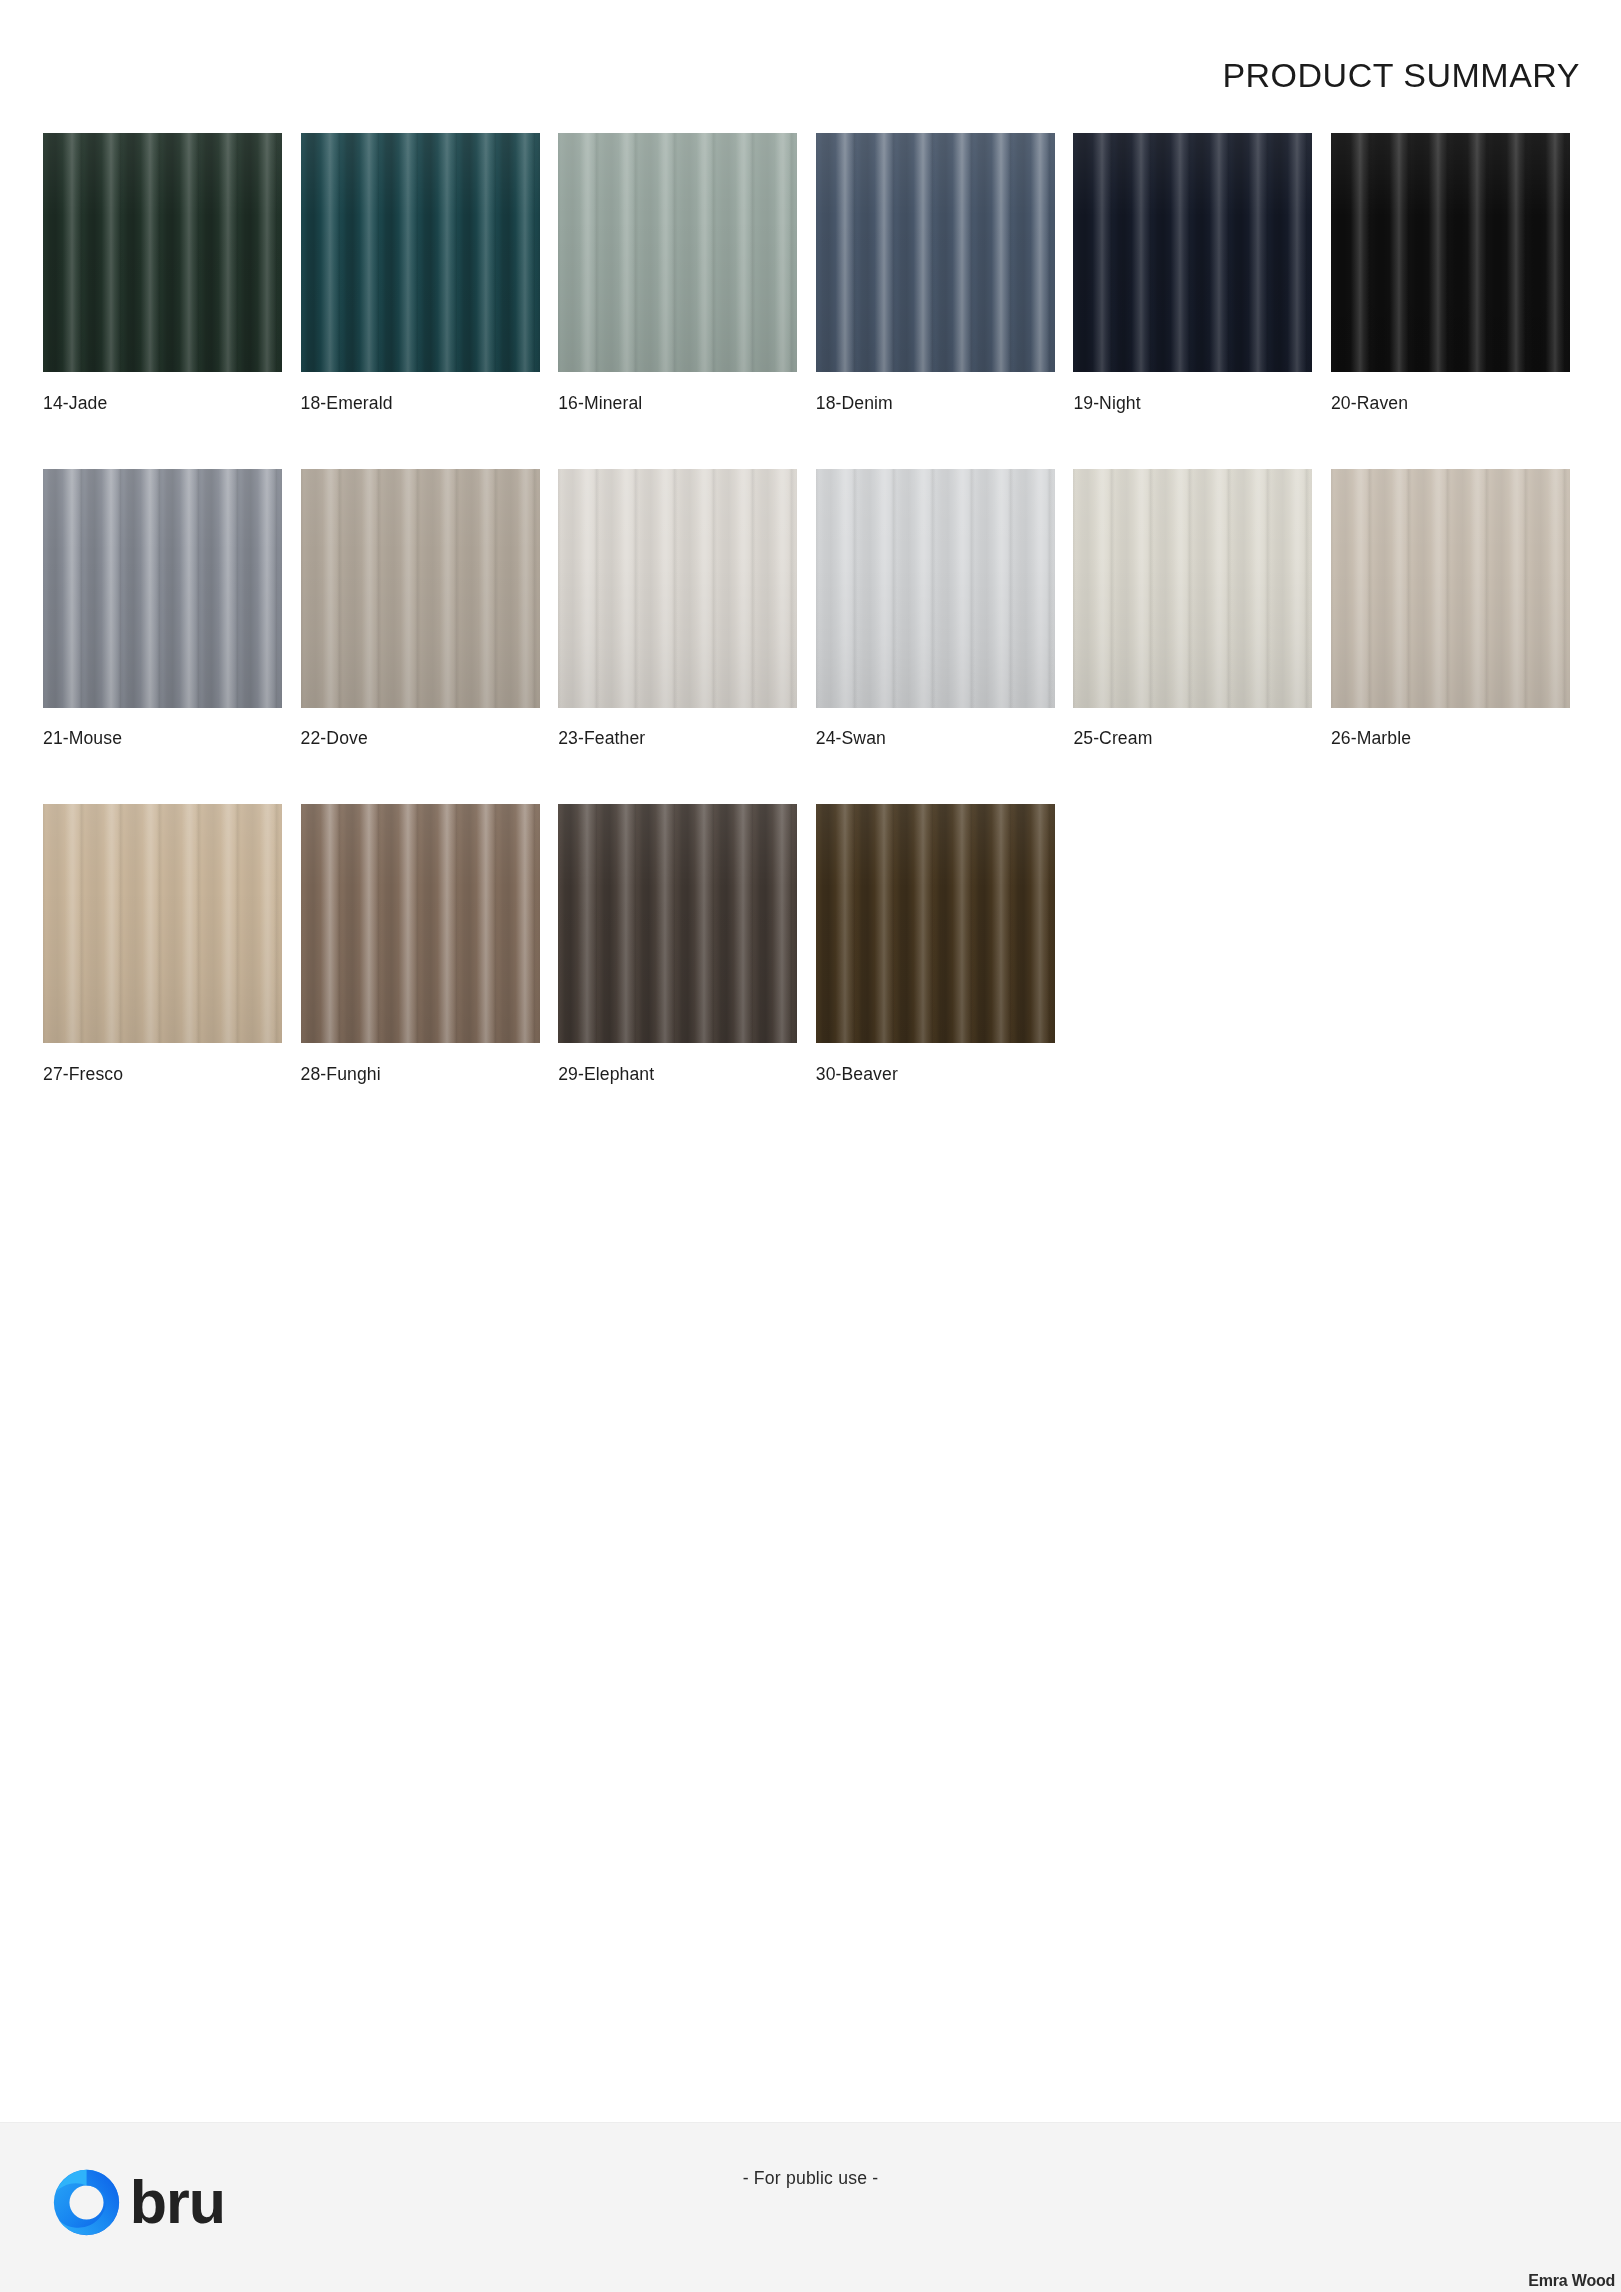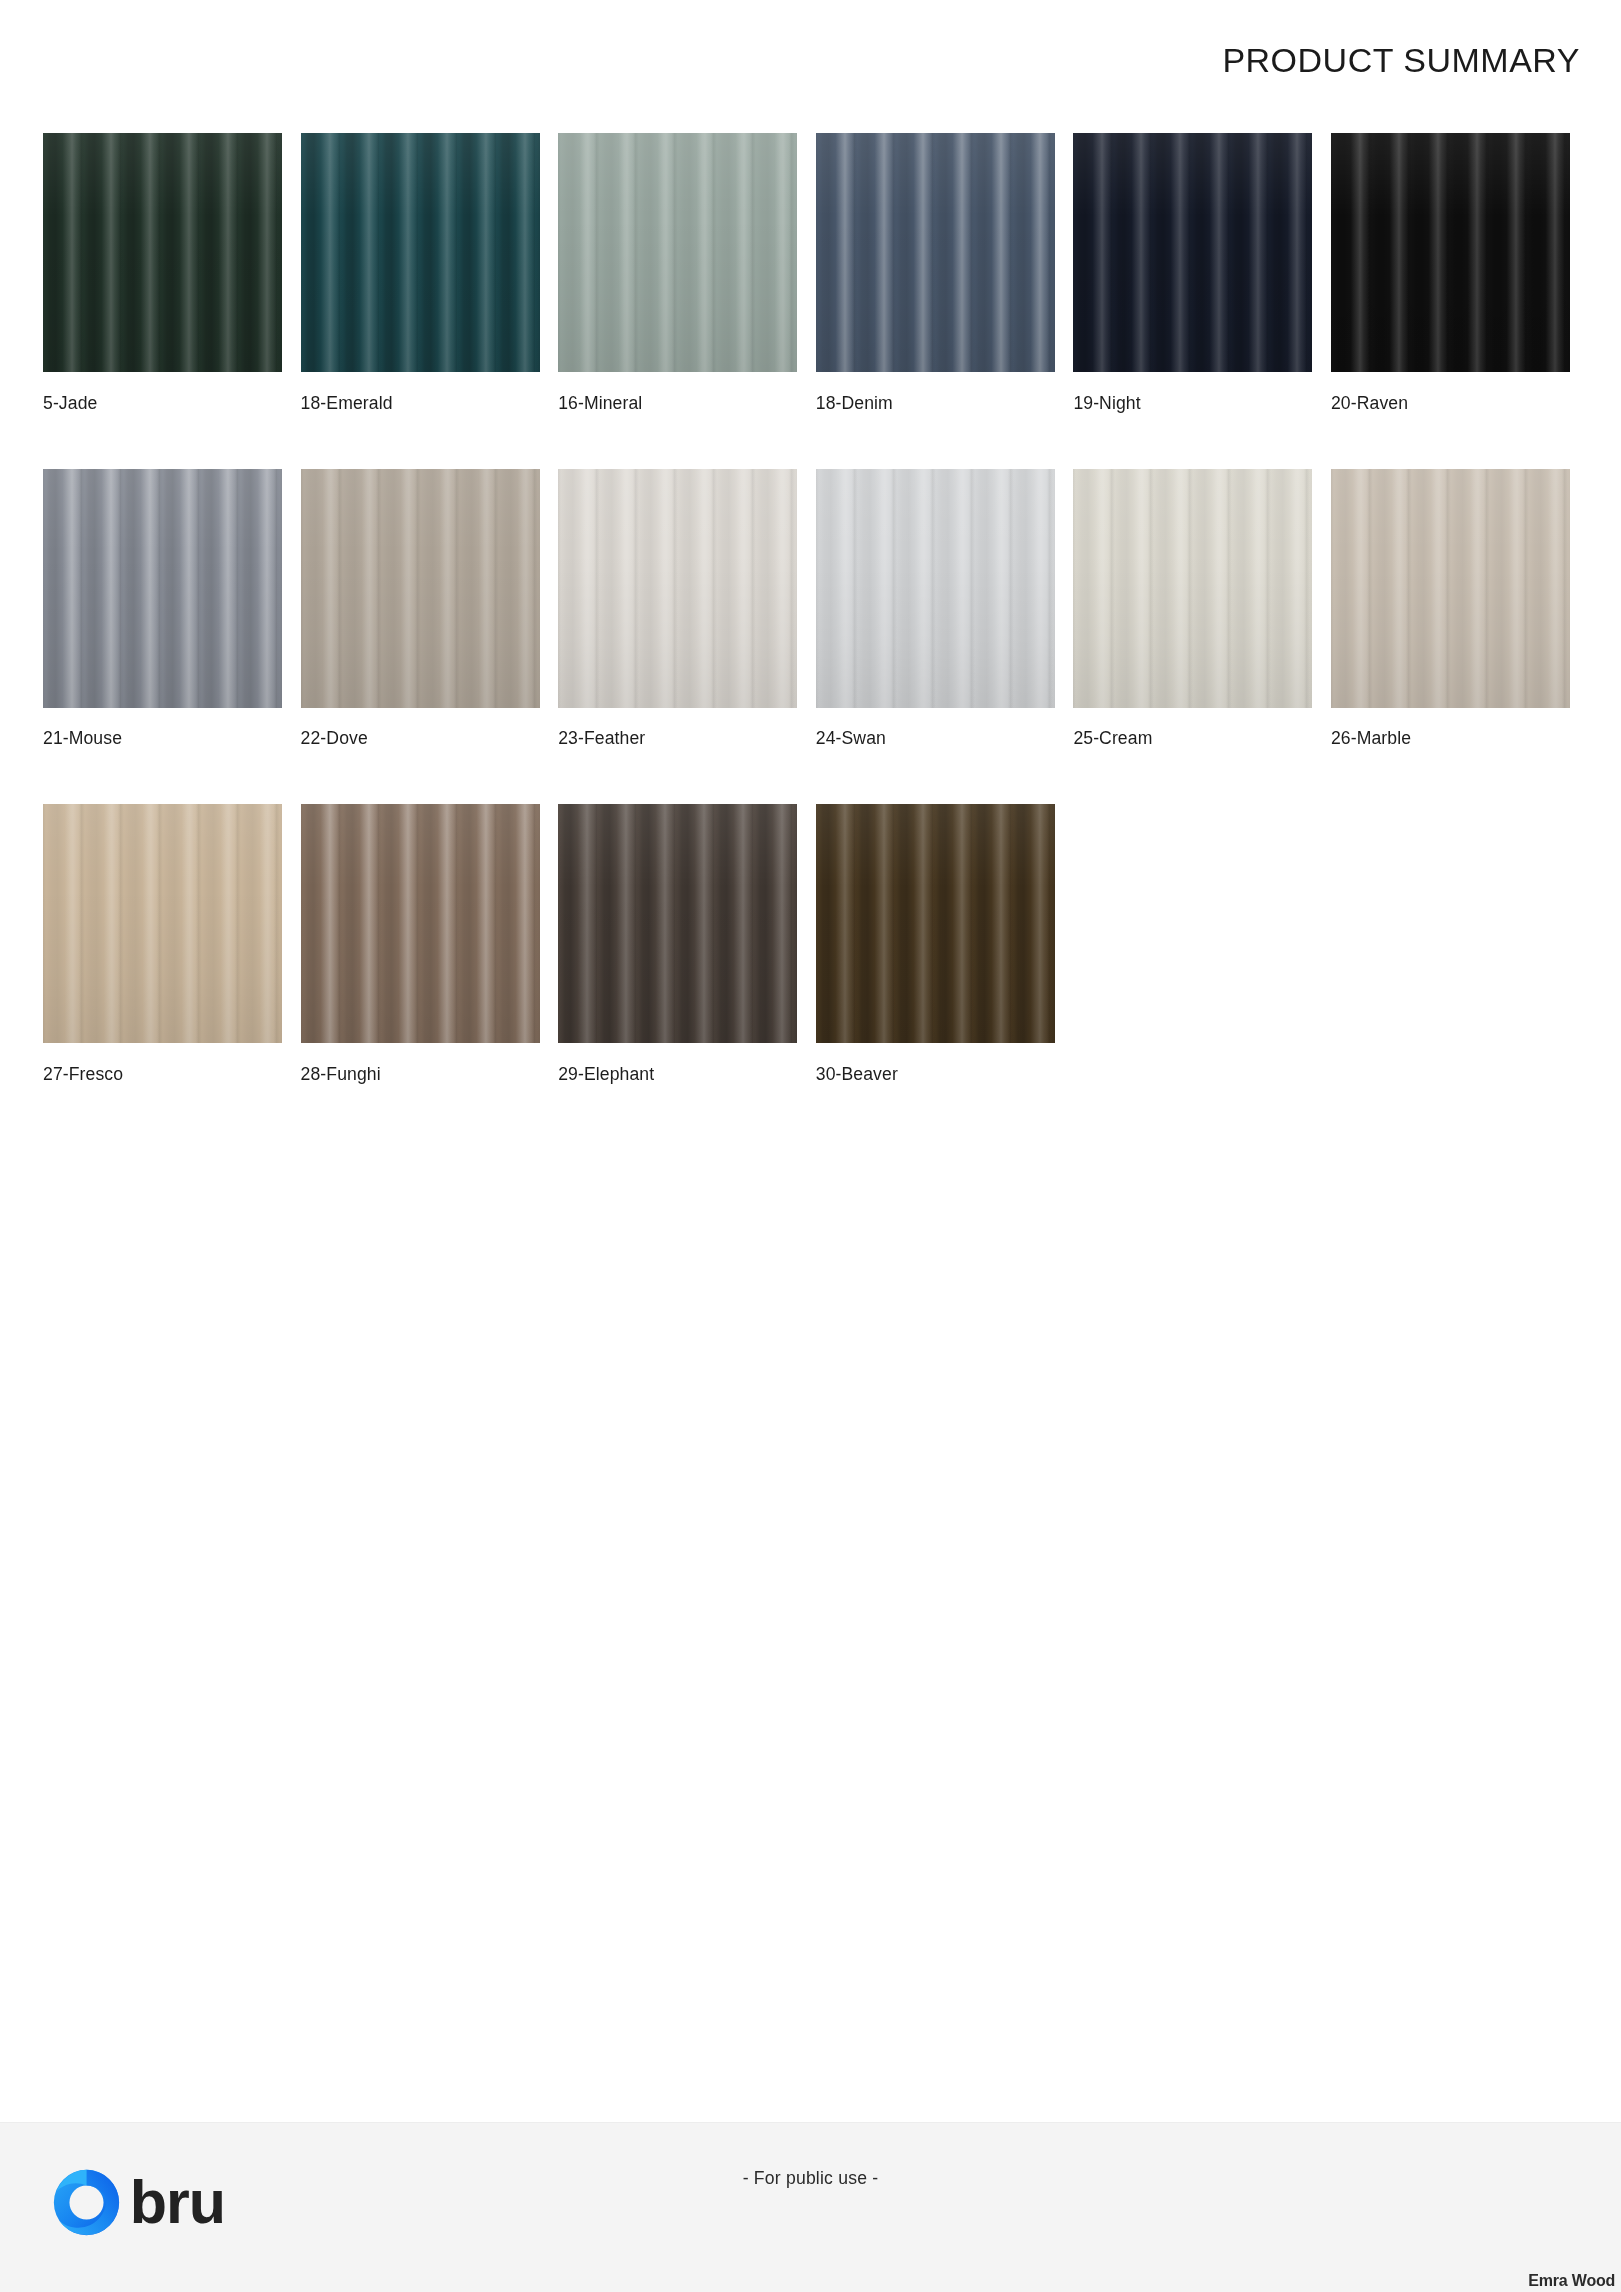--- a/index.html
+++ b/index.html
@@ -12,21 +12,21 @@
   #page {
     position:relative;
     width:1621px; height:2293px;
     background:#ffffff;
     overflow:hidden;
   }
 
   
   #header {
     position:absolute;
-    top:0; left:0; right:0;
+    top:15px; left:0; right:0;
     height:108px;
   }
   #page-title {
     position:absolute;
     right:41px; top:41px;
     font-size:34px;
     font-weight:400;
     letter-spacing:0.5px;
     color:#1b1b1b;
     white-space:nowrap;
@@ -172,21 +172,21 @@
 
   <div id="header">
     <div id="page-title">PRODUCT SUMMARY</div>
   </div>
 
   <div id="swatch-grid">
       <div class="swatch-cell">
         <div class="swatch-chip deep" style="background: rgb(36, 54, 44);">
           <div class="ribs"></div>
         </div>
-        <div class="swatch-label">5-Jade</div>
+        <div class="swatch-label">14-Jade</div>
       </div>
       <div class="swatch-cell">
         <div class="swatch-chip deep" style="background: rgb(29, 74, 80);">
           <div class="ribs"></div>
         </div>
         <div class="swatch-label">18-Emerald</div>
       </div>
       <div class="swatch-cell">
         <div class="swatch-chip pale" style="background: rgb(154, 169, 162);">
           <div class="ribs"></div>

